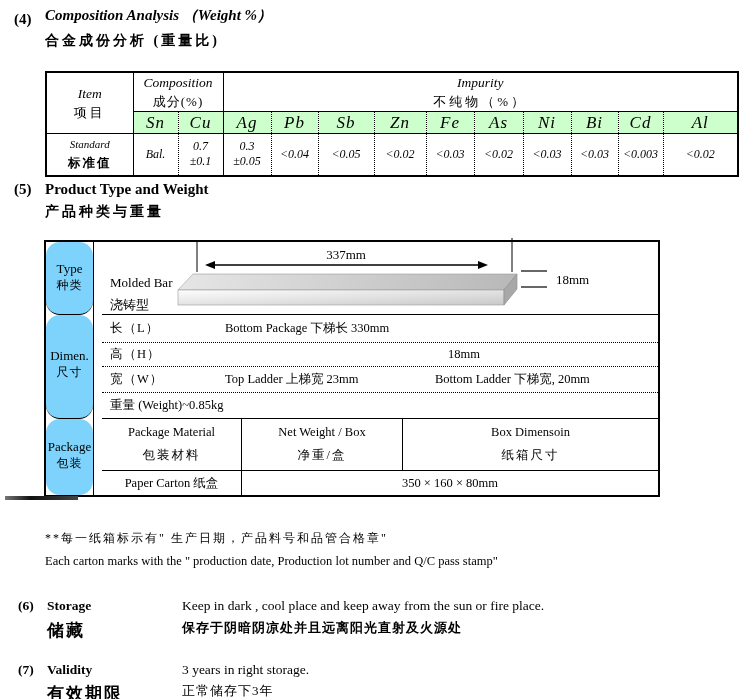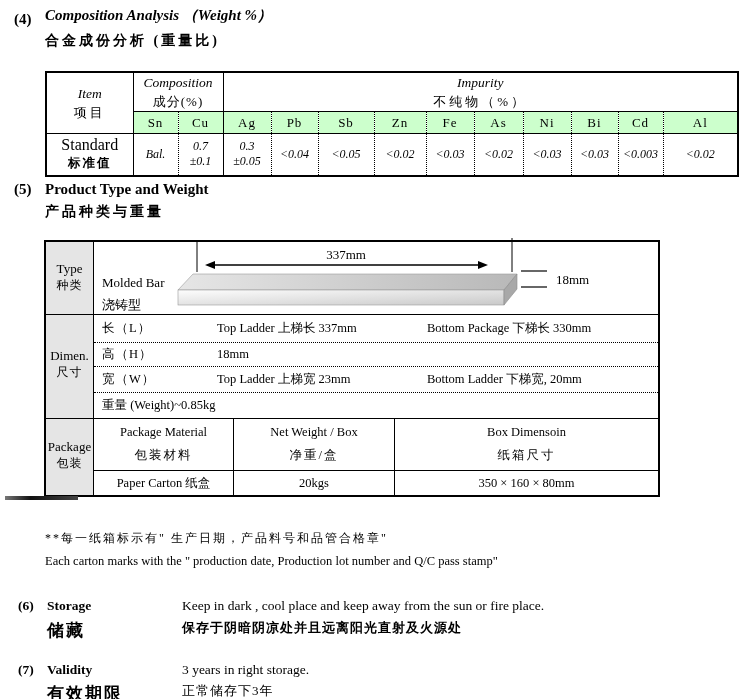--- a/index.html
+++ b/index.html
@@ -15,32 +15,32 @@
   
   table.comp { border-collapse: collapse; table-layout: fixed; width: 692px; }
   table.comp { border: 2px solid #000; }
   table.comp td { padding: 0; text-align: center; vertical-align: middle; overflow: hidden; }
   .green { background: #ccffcc; }
   .brs { border-right: 1px solid #000; }
   .brd { border-right: 1px dotted #000; }
   .bbs { border-bottom: 1px solid #000; }
   .hdr-en { font-style: italic; font-size: 13.5px; line-height: 19px; }
   .hdr-zh { font-size: 13px; letter-spacing: 3px; line-height: 19px; }
-  .elem { font-size: 13px; letter-spacing: 1px; }
+  .elem { font-style: italic; font-size: 17px; letter-spacing: 1px; }
   .val  { font-style: italic; font-size: 12px; line-height: 15px; }
-  .std-en { font-size: 16px; line-height: 19px; }
+  .std-en { font-style: italic; font-size: 11px; line-height: 19px; }
   .std-zh { font-size: 12.5px; letter-spacing: 2px; line-height: 19px; font-weight: bold; }
 
   
   .t2 { border: 2px solid #000; width: 616px; height: 257px; }
   .t2-left { position: absolute; left: 0; top: 0; width: 48px; height: 100%; border-right: 1px solid #000; }
-  .gcell { background: #e5e5e5; width: 100%; text-align: center; font-size: 12.5px; }
+  .gcell { background: #7dd3fc; width: 100%; text-align: center; font-size: 12.5px; border-radius: 14px; }
   .gcell .en { display: block; font-size: 13px; }
   .gcell .zh { display: block; font-size: 12px; letter-spacing: 1px; }
-  .t2-main { position: absolute; left: 48px; top: 0; right: 0; height: 100%; }
+  .t2-main { position: absolute; left: 56px; top: 0; right: 0; height: 100%; }
   .type-row { height: 73px; border-bottom: 1px solid #000; position: relative; }
   .type-txt { position: absolute; left: 8px; top: 30px; font-size: 13px; line-height: 22px; }
   .dimrow { position: relative; font-size: 12.5px; padding-left: 8px; display: flex; align-items: center; }
   .dimrow .lab { display: inline-block; width: 115px; letter-spacing: 1px; }
   .dimrow .va  { display: inline-block; width: 210px; }
   .dotb { border-bottom: 1px dotted #000; }
   .solb { border-bottom: 1px solid #000; }
   .pkg-hdr { height: 52px; border-bottom: 1px solid #000; display: flex; }
   .pkg-val { height: 25px; display: flex; }
   .pkg-c { height: 100%; text-align: center; font-size: 12.5px; display: flex; flex-direction: column; justify-content: space-evenly; }
@@ -183,24 +183,23 @@
   </div>
   <div class="t2-main">
     <div class="type-row">
       <div class="type-txt">
         <div>Molded Bar</div>
         <div>浇铸型</div>
       </div>
     </div>
     <div class="dimrow dotb" style="height:28px;">
       <span class="lab">长（L）</span>
-      <span class="va">Top Ladder 上梯长 337mm</span>
       <span class="vb">Bottom Package 下梯长 330mm</span>
     </div>
-    <div class="dimrow dotb" style="height:24px;">
+    <div class="dimrow dotb" style="height:24px;justify-content:space-between;">
       <span class="lab">高（H）</span>
       <span class="va">18mm</span>
     </div>
     <div class="dimrow dotb" style="height:26px;">
       <span class="lab">宽（W）</span>
       <span class="va">Top Ladder 上梯宽 23mm</span>
       <span class="vb">Bottom Ladder 下梯宽, 20mm</span>
     </div>
     <div class="dimrow solb" style="height:26px;">
       <span>重量 (Weight)~0.85kg</span>
@@ -214,21 +213,20 @@
         <span class="en">Net Weight / Box</span>
         <span class="zh">净重/盒</span>
       </div>
       <div class="pkg-c c3">
         <span class="en">Box Dimensoin</span>
         <span class="zh">纸箱尺寸</span>
       </div>
     </div>
     <div class="pkg-val">
       <div class="pkg-vc c1" style="width:140px; border-right:1px solid #000;">Paper Carton  纸盒</div>
-      <div class="pkg-vc c2" style="width:161px; border-right:1px solid #000;">20kgs</div>
       <div class="pkg-vc c3" style="flex:1;">350 × 160 × 80mm</div>
     </div>
   </div>
 </div>
 
 <svg class="abs" style="left:150px; top:238px;" width="500" height="76" viewBox="0 0 500 76">
   <defs>
     <linearGradient id="gTop" x1="0" y1="0" x2="1" y2="0">
       <stop offset="0" stop-color="#e6e6e6"></stop>
         <stop offset="1" stop-color="#b8b8b8"></stop>

